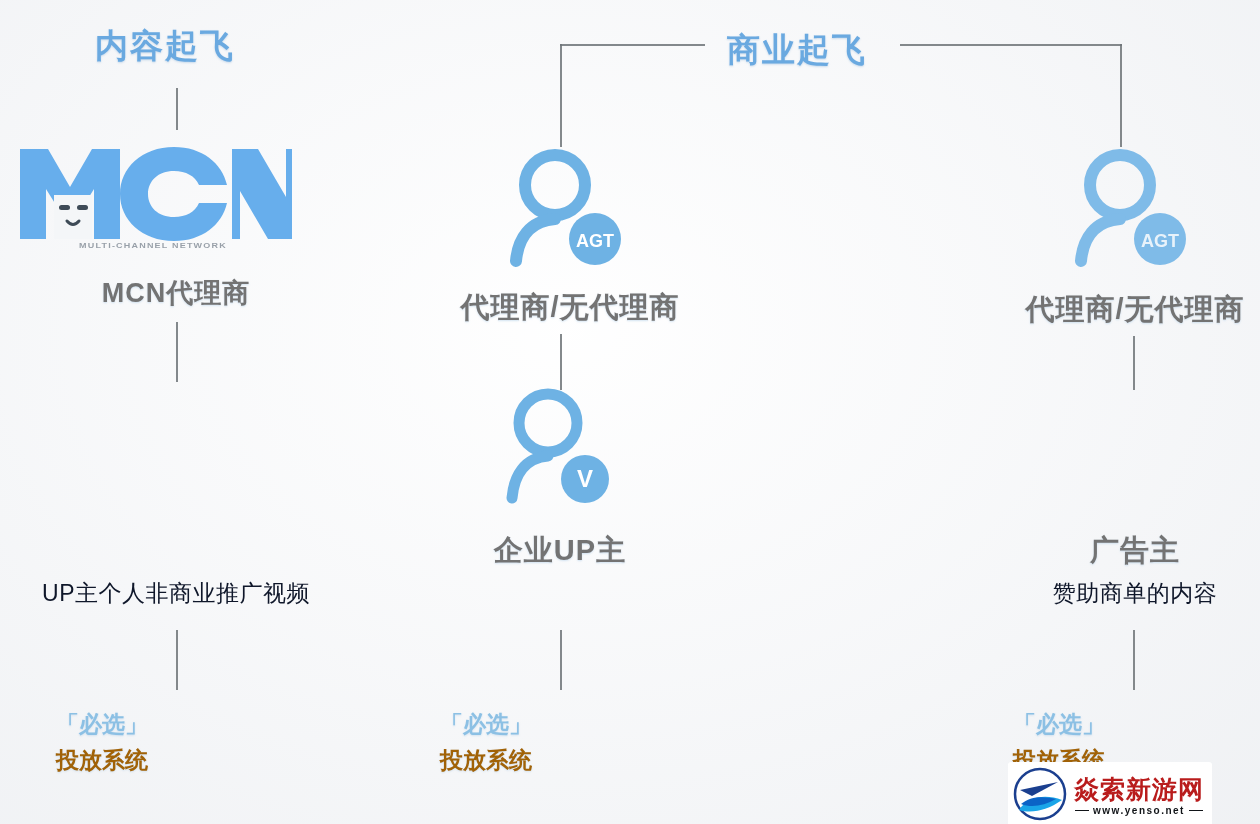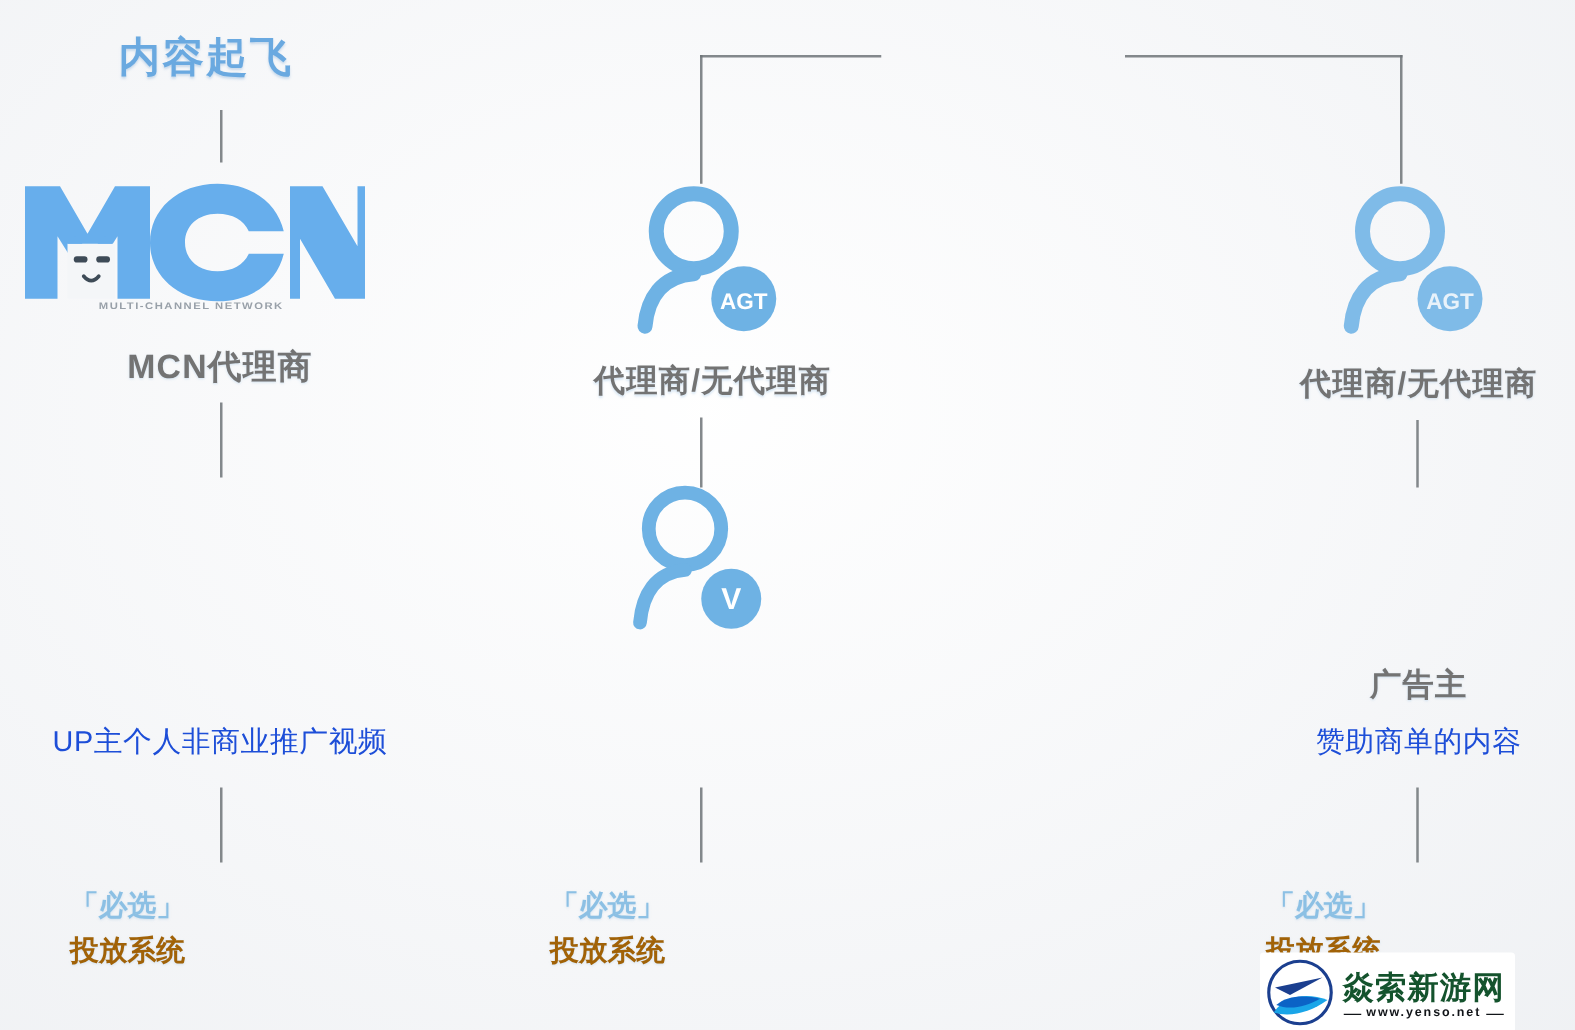--- a/index.html
+++ b/index.html
@@ -60,28 +60,28 @@
   .node-label {
     position: absolute;
     z-index: 3;
     text-align: center;
     white-space: nowrap;
     font-weight: bold;
     color: #737373;
     text-shadow: 0 1px 2px rgba(150,190,225,0.4);
   }
   .label-lg { font-size: 27px; letter-spacing: 1px; }
-  .label-md { font-size: 25px; letter-spacing: 1px; }
+  .label-md { font-size: 29px; letter-spacing: 1px; }
   .sub-label {
     position: absolute;
     z-index: 3;
     text-align: center;
     white-space: nowrap;
     font-size: 23px;
-    color: #1d4ed8;
+    color: #0f172a;
     letter-spacing: 0.5px;
   }
   .bottom-label {
     position: absolute;
     z-index: 3;
     white-space: nowrap;
     font-size: 23px;
     font-weight: bold;
     color: #8cc0e4;
     line-height: 36px;
@@ -135,21 +135,21 @@
     align-items: center;
     background: #ffffff;
     padding: 4px 8px 4px 4px;
     border-radius: 3px;
   }
   .site-logo-mark { flex: 0 0 auto; margin-right: 6px; }
   .site-logo-textwrap { display: flex; flex-direction: column; align-items: center; }
   .site-logo-name {
     font-size: 25px;
     font-weight: bold;
-    color: #14532d;
+    color: #b91c1c;
     letter-spacing: 1px;
     line-height: 1.05;
     white-space: nowrap;
   }
   .site-logo-url {
     font-size: 10px;
     font-weight: bold;
     color: #111418;
     letter-spacing: 1.5px;
     margin-top: 2px;
@@ -168,20 +168,21 @@
   .site-logo-url::before { left: -18px; }
   .site-logo-url::after { right: -18px; }
 </style>
 </head>
 <body>
 
 <div id="canvas">
 
   <div class="section-title" style="left:95px; top:24px;">内容起飞</div>
 
+  <div class="section-title" style="left:727px; top:28px;">商业起飞</div>
 
   <div class="vline" style="left:176px; top:88px; height:42px;"></div>
 
   <div class="hline" style="left:560px; top:44px; width:145px;"></div>
   <div class="hline" style="left:900px; top:44px; width:222px;"></div>
   <div class="vline" style="left:560px; top:44px; height:103px;"></div>
   <div class="vline" style="left:1120px; top:44px; height:103px;"></div>
 
   <div class="mcn-logo" style="left:14px; top:143px;">
     <svg width="280" height="100" viewBox="0 0 280 100" aria-hidden="true">
@@ -240,20 +241,21 @@
 
   <div class="person-icon" style="left:500px; top:386px;">
     <svg width="125" height="120" viewBox="0 0 125 120" aria-hidden="true">
       <circle cx="48" cy="37" r="29" fill="none" stroke="#6eb2e4" stroke-width="11"></circle>
       <path d="M48,70 C24,72 14,90 12,112" fill="none" stroke="#6eb2e4" stroke-width="11" stroke-linecap="round"></path>
       <circle cx="85" cy="93" r="24" fill="#6eb2e4"></circle>
       <text class="badge-text" x="85" y="101" font-size="24" text-anchor="middle">V</text>
     </svg>
   </div>
 
+  <div class="node-label label-md" style="left:420px; top:531px; width:280px;">企业UP主</div>
 
   <div class="vline" style="left:560px; top:630px; height:60px;"></div>
 
   <div class="bottom-label" style="left:440px; top:706px; width:240px;">
     <span>「必选」</span>
     <span class="ln2">投放系统</span>
   </div>
 
   <div class="person-icon" style="left:1068px; top:148px;">
     <svg width="130" height="120" viewBox="0 0 130 120" aria-hidden="true">

